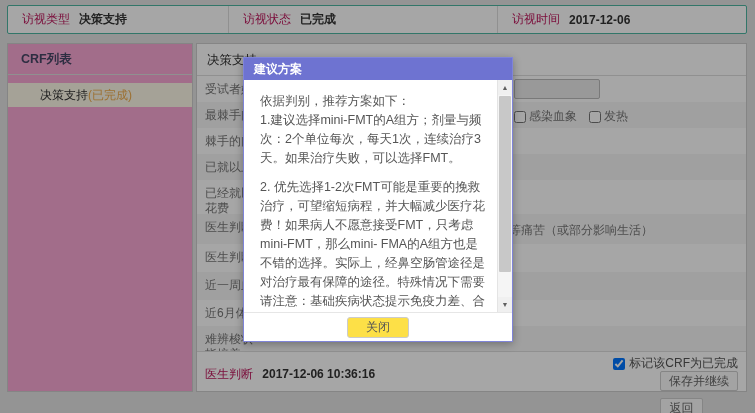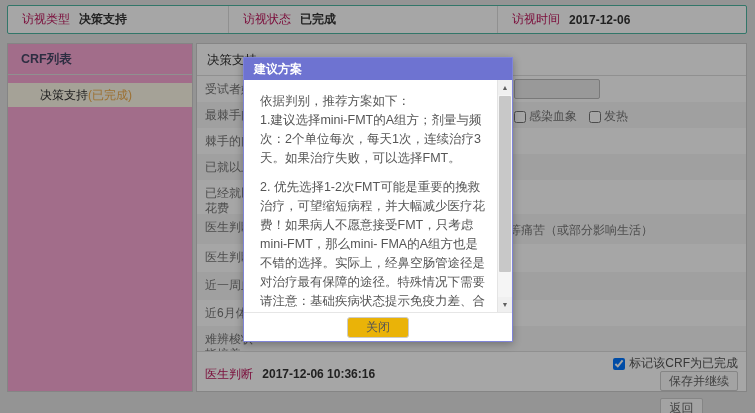--- a/index.html
+++ b/index.html
@@ -121,21 +121,21 @@
   .sb-arrow.down { bottom: 0; }
   .sb-thumb {
     position: absolute; left: 1px; top: 16px; width: 12px;
     height: calc(100% - 56px); background: #c8c8c8; border-radius: 1px; cursor: grab;
   }
   .modal-footer {
     height: 30px; border-top: 1px solid #e6e6e6;
     display: flex; align-items: center; justify-content: center;
   }
   .btn-close {
-    width: 62px; height: 21px; background: #eab308; border: 1px solid #ccc; border-radius: 3px;
+    width: 62px; height: 21px; background: #fde047; border: 1px solid #ccc; border-radius: 3px;
     color: #555; font-size: 12px; font-family: inherit; cursor: pointer;
   }
 </style>
 </head>
 <body>
 
 <div class="screen">
 
   <div class="topbar">
     <div class="tb-sec">

